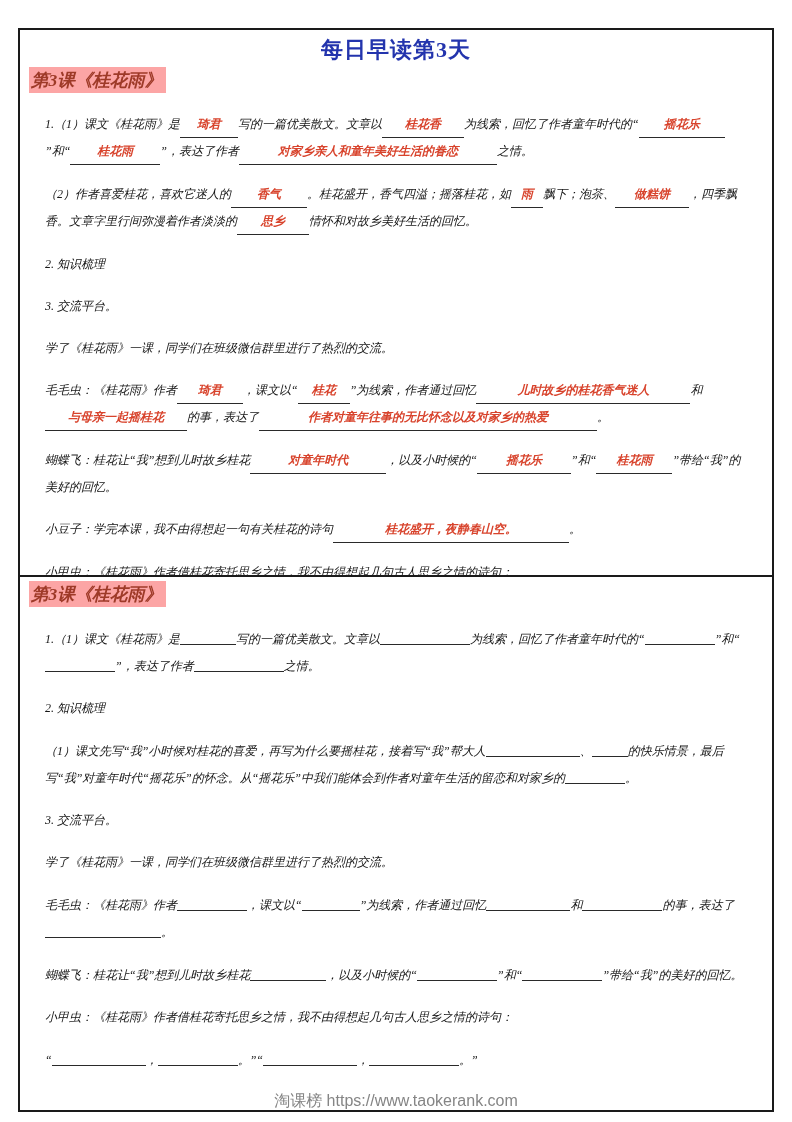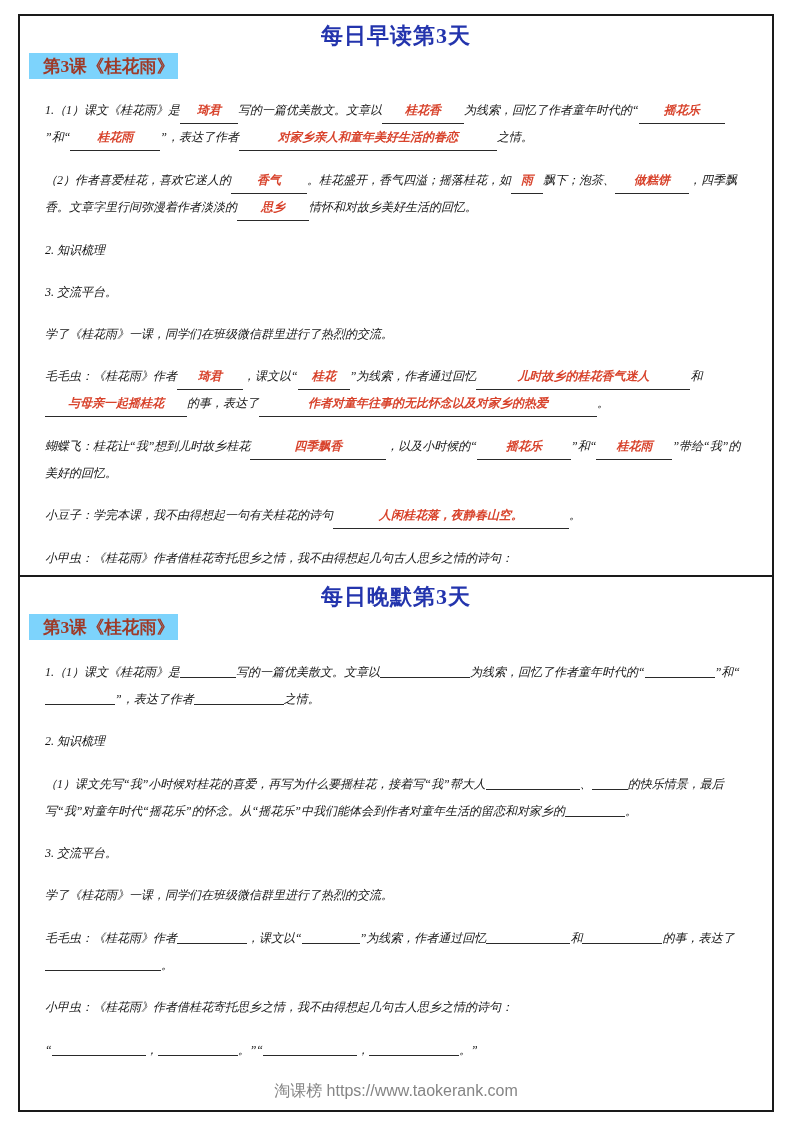--- a/index.html
+++ b/index.html
@@ -12,39 +12,40 @@
   }
   .box{
     position:absolute;left:18px;width:756px;
     border:2px solid #1a1a1a;
     box-sizing:border-box;
     padding:4px 9px 6px 9px;
     background:#fff;
     display:flex;flex-direction:column;
     overflow:hidden;
   }
-  #box1{top:14px;height:664px;}
+  #box1{top:28px;height:664px;}
   #box2{top:575px;height:537px;}
   .sec-title{
     text-align:center;
     color:#2334ad;
     font-size:22px;
     font-weight:bold;
     line-height:30px;
     margin:1px 0 2px 0;
     letter-spacing:1px;
   }
   .lesson-row{line-height:26px;margin-bottom:1px;}
   .lesson{
     display:inline-block;
-    background:#7dd3fc;
+    background:#fca5a5;
     color:#9e3a28;
     font-weight:bold;
     font-size:17.5px;
-    padding:0 4px 0 14px;
+    padding:0 4px 0 2px;
+    font-style:italic;
   }
   .content{flex:0 1 auto;}
   .line{
     margin:16px;
     font-size:12px;
     line-height:26px;
     font-style:italic;
   }
   .t{color:#151515;}
   .a{
@@ -80,35 +81,35 @@
   <div class="lesson-row">
     <span class="lesson">第3课《桂花雨》</span>
   </div>
   <div class="content">
       <p class="line"><span class="t">1.（1）课文《桂花雨》是</span><span class="a" style="min-width: 58px;">琦君</span><span class="t">写的一篇优美散文。文章以</span><span class="a" style="min-width: 82px;">桂花香</span><span class="t">为线索，回忆了作者童年时代的</span><span class="t">“</span><span class="a" style="min-width: 86px;">摇花乐</span><span class="t">”和“</span><span class="a" style="min-width: 90px;">桂花雨</span><span class="t">”，表达了作者</span><span class="a" style="min-width: 258px;">对家乡亲人和童年美好生活的眷恋</span><span class="t">之情。</span></p>
       <p class="line"><span class="t">（2）作者喜爱桂花，喜欢它迷人的</span><span class="a" style="min-width: 76px;">香气</span><span class="t">。桂花盛开，香气四溢；摇落桂花，如</span><span class="a" style="min-width: 32px;">雨</span><span class="t">飘下；泡茶、</span><span class="a" style="min-width: 74px;">做糕饼</span><span class="t">，四季飘香。文章字里行间弥漫着作者淡淡的</span><span class="a" style="min-width: 72px;">思乡</span><span class="t">情怀和对故乡美好生活的回忆。</span></p>
       <p class="line"><span class="t">2.  知识梳理</span></p>
       <p class="line"><span class="t">3.  交流平台。</span></p>
       <p class="line"><span class="t">学了《桂花雨》一课，同学们在班级微信群里进行了热烈的交流。</span></p>
       <p class="line"><span class="t">毛毛虫：《桂花雨》作者</span><span class="a" style="min-width: 66px;">琦君</span><span class="t">，课文以“</span><span class="a" style="min-width: 52px;">桂花</span><span class="t">”为线索，作者通过回忆</span><span class="a" style="min-width: 214px;">儿时故乡的桂花香气迷人</span><span class="t">和</span><span class="a" style="min-width: 142px;">与母亲一起摇桂花</span><span class="t">的事，表达了</span><span class="a" style="min-width: 338px;">作者对童年往事的无比怀念以及对家乡的热爱</span><span class="t">。</span></p>
-      <p class="line"><span class="t">蝴蝶飞：桂花让“我”想到儿时故乡桂花</span><span class="a" style="min-width: 136px;">四季飘香</span><span class="t">，以及小时候的“</span><span class="a" style="min-width: 94px;">摇花乐</span><span class="t">”和“</span><span class="a" style="min-width: 76px;">桂花雨</span><span class="t">”带给“我”的美好的回忆。</span></p>
-      <p class="line"><span class="t">小豆子：学完本课，我不由得想起一句有关桂花的诗句</span><span class="a" style="min-width: 236px;">人闲桂花落，夜静春山空。</span><span class="t">。</span></p>
+      <p class="line"><span class="t">蝴蝶飞：桂花让“我”想到儿时故乡桂花</span><span class="a" style="min-width: 136px;">对童年时代</span><span class="t">，以及小时候的“</span><span class="a" style="min-width: 94px;">摇花乐</span><span class="t">”和“</span><span class="a" style="min-width: 76px;">桂花雨</span><span class="t">”带给“我”的美好的回忆。</span></p>
+      <p class="line"><span class="t">小豆子：学完本课，我不由得想起一句有关桂花的诗句</span><span class="a" style="min-width: 236px;">桂花盛开，夜静春山空。</span><span class="t">。</span></p>
       <p class="line"><span class="t">小甲虫：《桂花雨》作者借桂花寄托思乡之情，我不由得想起几句古人思乡之情的诗句：</span></p>
     </div>
 </div>
 
 <div class="box" id="box2">
-  <div class="sec-title">每日晚默第3天</div>
   <div class="lesson-row">
     <span class="lesson">第3课《桂花雨》</span>
   </div>
   <div class="content">
       <p class="line"><span class="t">1.（1）课文《桂花雨》是</span><span class="b" style="width: 56px;"></span><span class="t">写的一篇优美散文。文章以</span><span class="b" style="width: 90px;"></span><span class="t">为线索，回忆了作者童年时代的</span><span class="t">“</span><span class="b" style="width: 70px;"></span><span class="t">”和“</span><span class="b" style="width: 70px;"></span><span class="t">”，表达了作者</span><span class="b" style="width: 90px;"></span><span class="t">之情。</span></p>
       <p class="line"><span class="t">2.  知识梳理</span></p>
       <p class="line"><span class="t">（1）课文先写“我”小时候对桂花的喜爱，再写为什么要摇桂花，接着写“我”帮大人</span><span class="b" style="width: 94px;"></span><span class="t">、</span><span class="b" style="width: 36px;"></span><span class="t">的快乐情景，最后写“我”对童年时代“摇花乐”的怀念。从“摇花乐”中我们能体会到作者对童年生活的留恋和对家乡的</span><span class="b" style="width: 60px;"></span><span class="t">。</span></p>
       <p class="line"><span class="t">3.  交流平台。</span></p>
       <p class="line"><span class="t">学了《桂花雨》一课，同学们在班级微信群里进行了热烈的交流。</span></p>
       <p class="line"><span class="t">毛毛虫：《桂花雨》作者</span><span class="b" style="width: 70px;"></span><span class="t">，课文以“</span><span class="b" style="width: 58px;"></span><span class="t">”为线索，作者通过回忆</span><span class="b" style="width: 84px;"></span><span class="t">和</span><span class="b" style="width: 80px;"></span><span class="t">的事，表达了</span><span class="b" style="width: 116px;"></span><span class="t">。</span></p>
+      <p class="line"><span class="t">蝴蝶飞：桂花让“我”想到儿时故乡桂花</span><span class="b" style="width: 76px;"></span><span class="t">，以及小时候的“</span><span class="b" style="width: 80px;"></span><span class="t">”和“</span><span class="b" style="width: 80px;"></span><span class="t">”带给“我”的美好的回忆。</span></p>
       <p class="line"><span class="t">小甲虫：《桂花雨》作者借桂花寄托思乡之情，我不由得想起几句古人思乡之情的诗句：</span></p>
       <p class="line"><span class="t">“</span><span class="b" style="width: 94px;"></span><span class="t">，</span><span class="b" style="width: 80px;"></span><span class="t">。”“</span><span class="b" style="width: 94px;"></span><span class="t">，</span><span class="b" style="width: 90px;"></span><span class="t">。”</span></p>
     </div>
   <div class="footer">淘课榜 https://www.taokerank.com</div>
 </div>
 
 </body></html>

